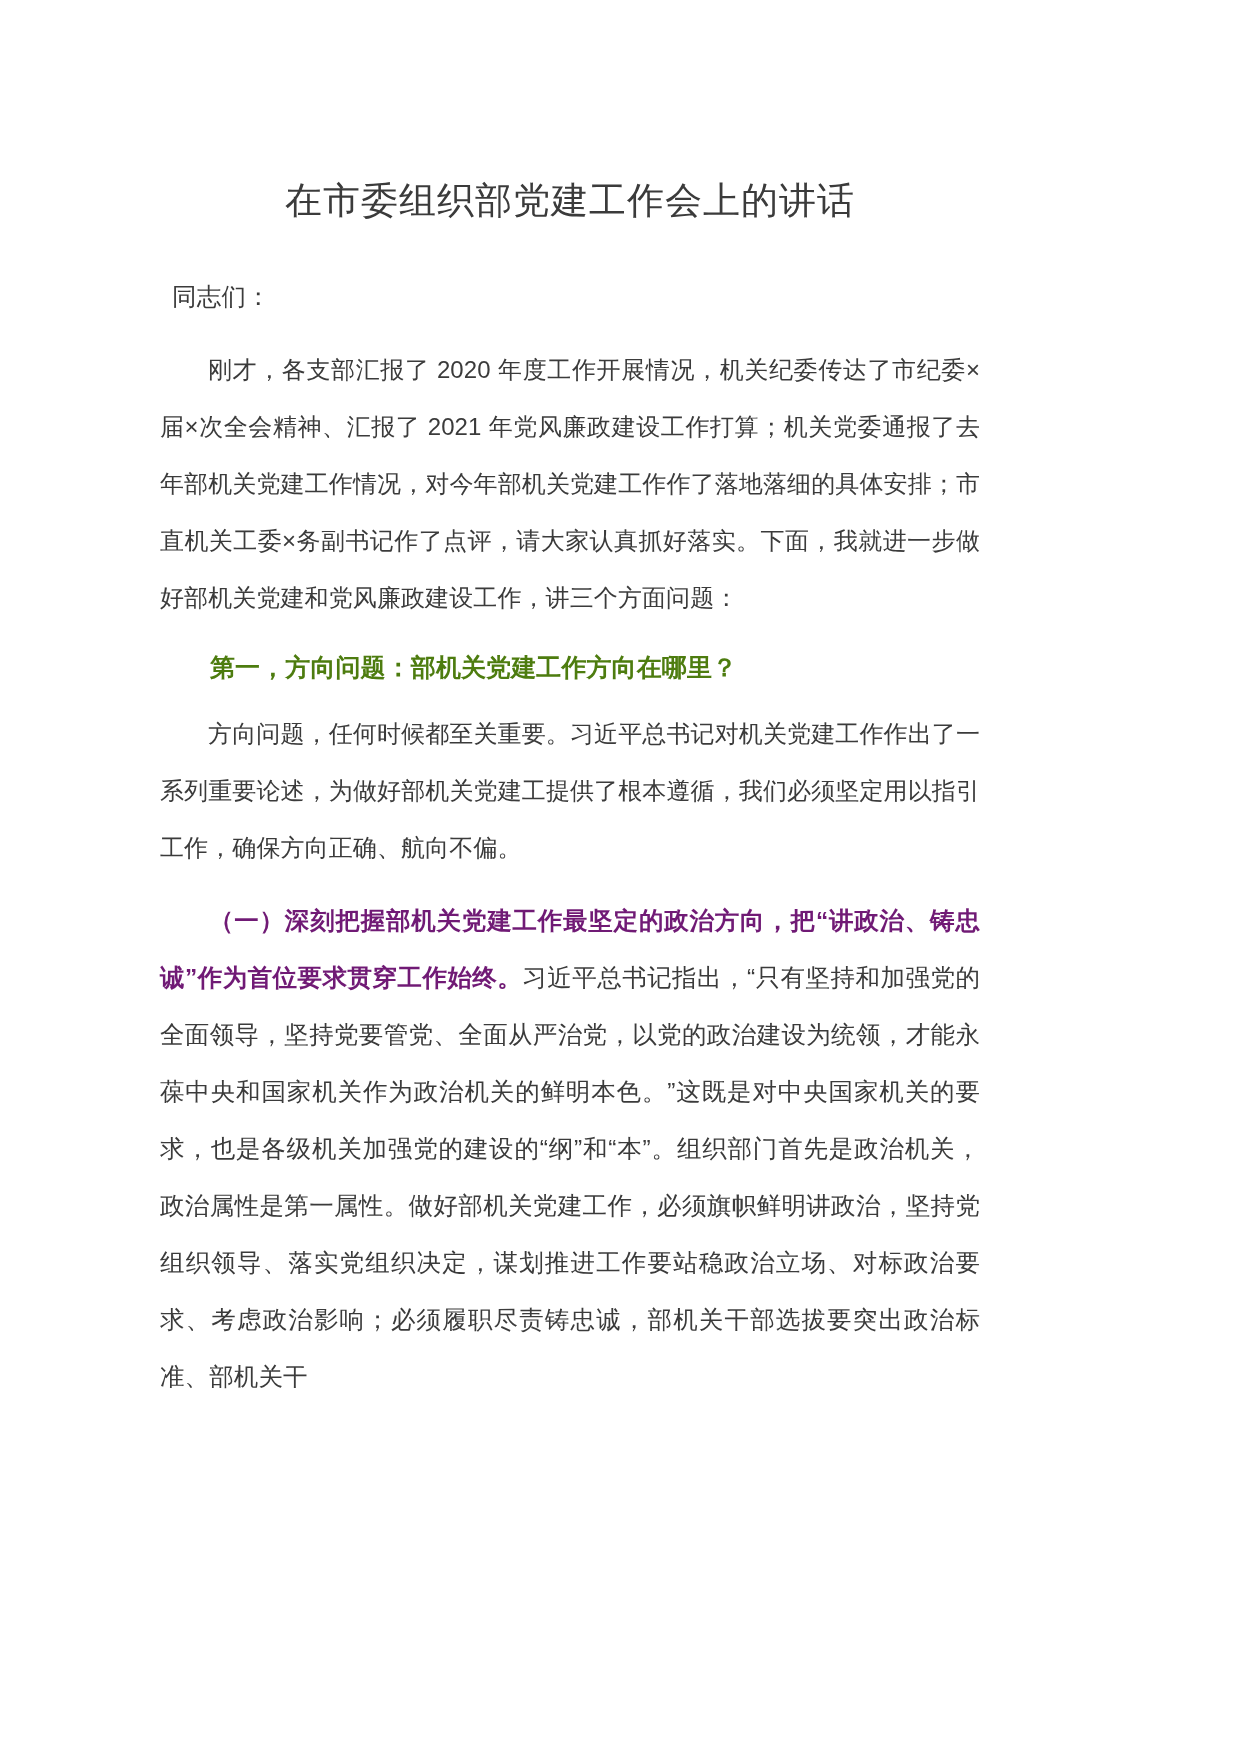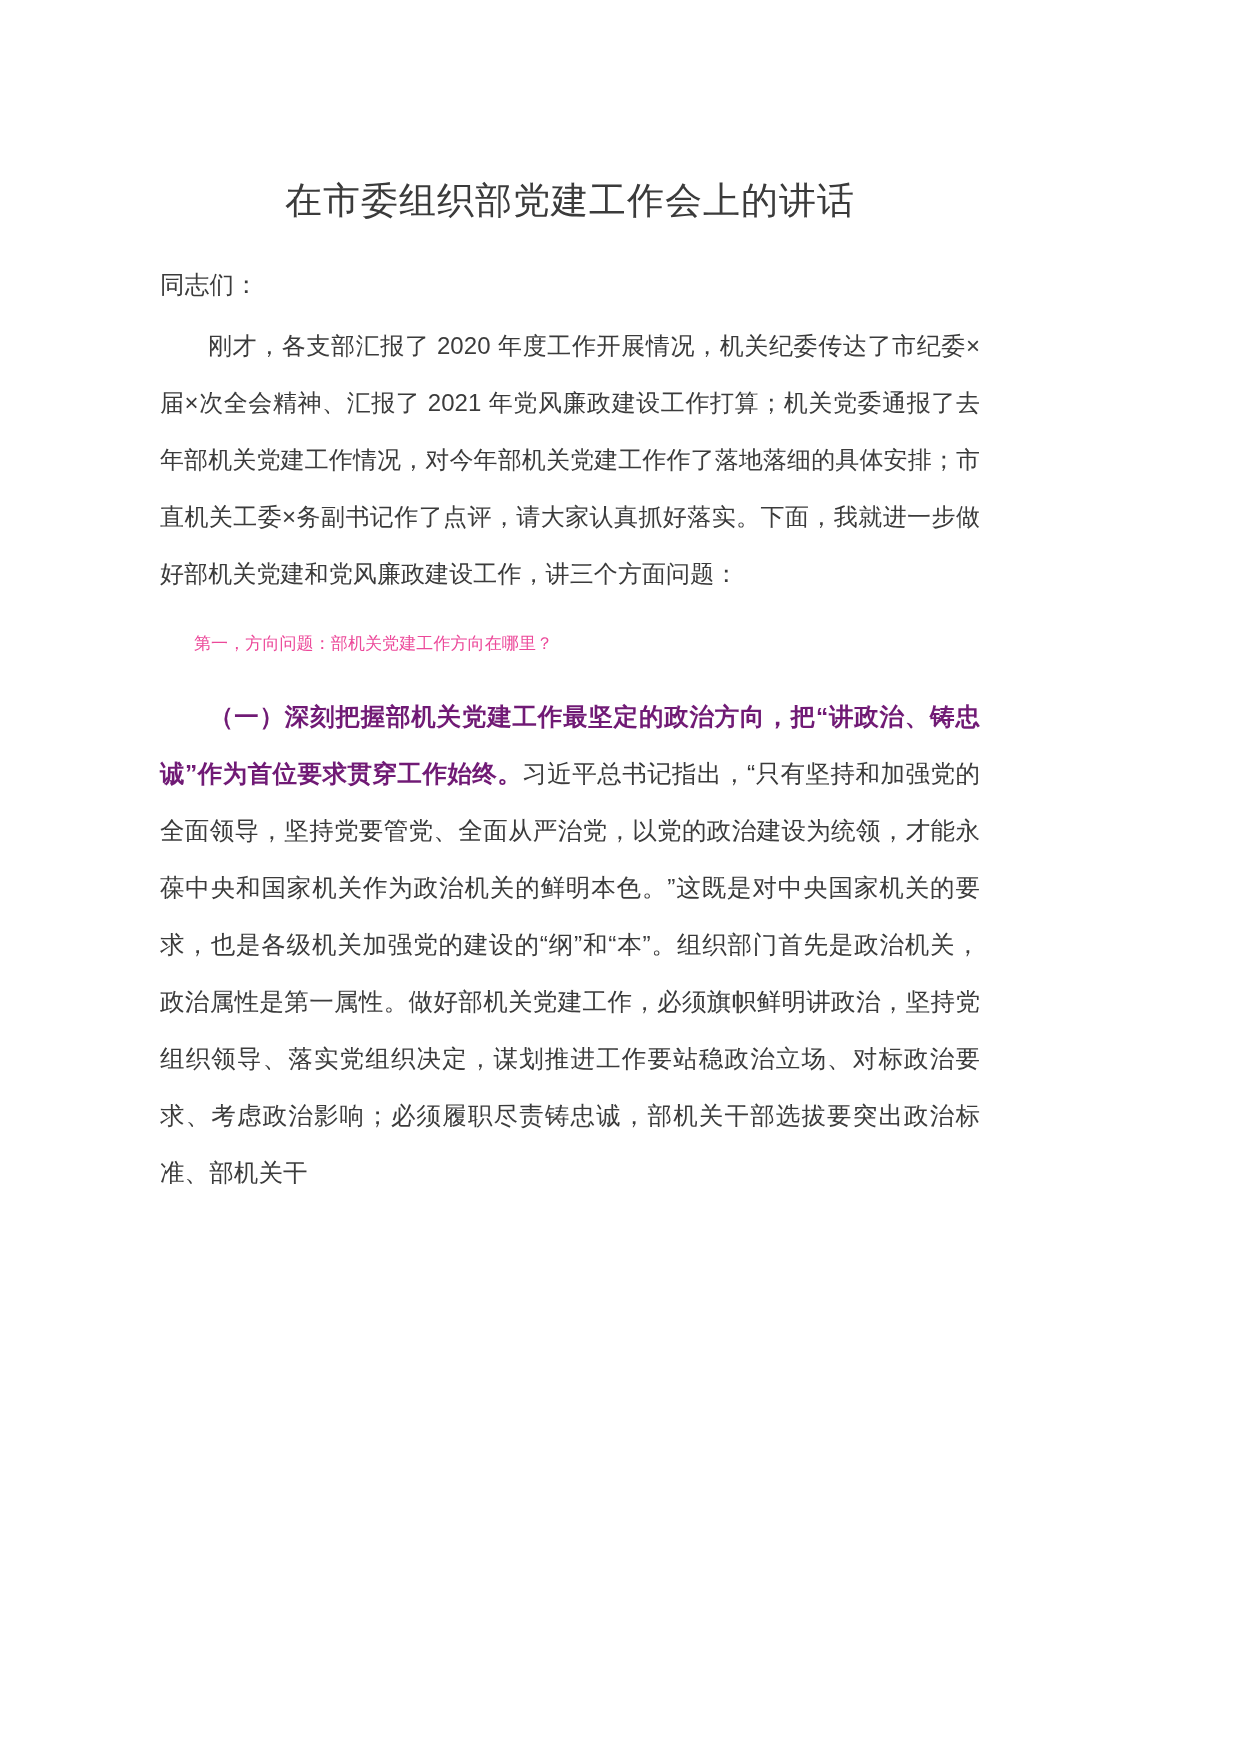--- a/index.html
+++ b/index.html
@@ -36,48 +36,48 @@
     color: #3b3b3b;
     margin: 0;
     padding-top: 176px;
     padding-bottom: 0;
     line-height: 1.35;
     white-space: nowrap;
   }
   .salutation {
     font-size: 24.5px;
     line-height: 1.25;
-    margin: 0;
+    margin: 12px;
     padding-top: 44px;
     letter-spacing: 0.2px;
     color: #3b3b3b;
   }
   p.body-para {
     font-size: 24px;
     line-height: 57px;
     margin: 0;
     padding-top: 16px;
     text-indent: 2em;
     text-align: justify;
     text-justify: inter-ideograph;
     letter-spacing: 0.1px;
     color: #3b3b3b;
     word-break: break-all;
   }
   p.body-para.tight {
     padding-top: 9px;
   }
   p.heading-para {
-    font-size: 17px;
+    font-size: 25px;
     line-height: 57px;
     margin: 0;
     padding-top: 13px;
     text-indent: 2em;
-    font-weight: normal;
-    color: #ec4899;
+    font-weight: bold;
+    color: #4d7c0f;
     letter-spacing: 0.1px;
   }
   p.mixed-para {
     font-size: 24.5px;
     line-height: 57px;
     margin: 0;
     padding-top: 16px;
     text-indent: 2em;
     text-align: justify;
     text-justify: inter-ideograph;
@@ -97,19 +97,20 @@
   <div class="content">
 
     <h1 class="doc-title">在市委组织部党建工作会上的讲话</h1>
 
     <p class="salutation">同志们：</p>
 
     <p class="body-para">刚才，各支部汇报了 2020 年度工作开展情况，机关纪委传达了市纪委×届×次全会精神、汇报了 2021 年党风廉政建设工作打算；机关党委通报了去年部机关党建工作情况，对今年部机关党建工作作了落地落细的具体安排；市直机关工委×务副书记作了点评，请大家认真抓好落实。下面，我就进一步做好部机关党建和党风廉政建设工作，讲三个方面问题：</p>
 
     <p class="heading-para">第一，方向问题：部机关党建工作方向在哪里？</p>
 
+    <p class="body-para tight">方向问题，任何时候都至关重要。习近平总书记对机关党建工作作出了一系列重要论述，为做好部机关党建工提供了根本遵循，我们必须坚定用以指引工作，确保方向正确、航向不偏。</p>
 
     <p class="mixed-para">
       <span class="lead">（一）深刻把握部机关党建工作最坚定的政治方向，把“讲政治、铸忠诚”作为首位要求贯穿工作始终。</span><span>习近平总书记指出，“只有坚持和加强党的全面领导，坚持党要管党、全面从严治党，以党的政治建设为统领，才能永葆中央和国家机关作为政治机关的鲜明本色。”这既是对中央国家机关的要求，也是各级机关加强党的建设的“纲”和“本”。组织部门首先是政治机关，政治属性是第一属性。做好部机关党建工作，必须旗帜鲜明讲政治，坚持党组织领导、落实党组织决定，谋划推进工作要站稳政治立场、对标政治要求、考虑政治影响；必须履职尽责铸忠诚，部机关干部选拔要突出政治标准、部机关干</span>
     </p>
 
   </div>
 </div>
 
 </body></html>

